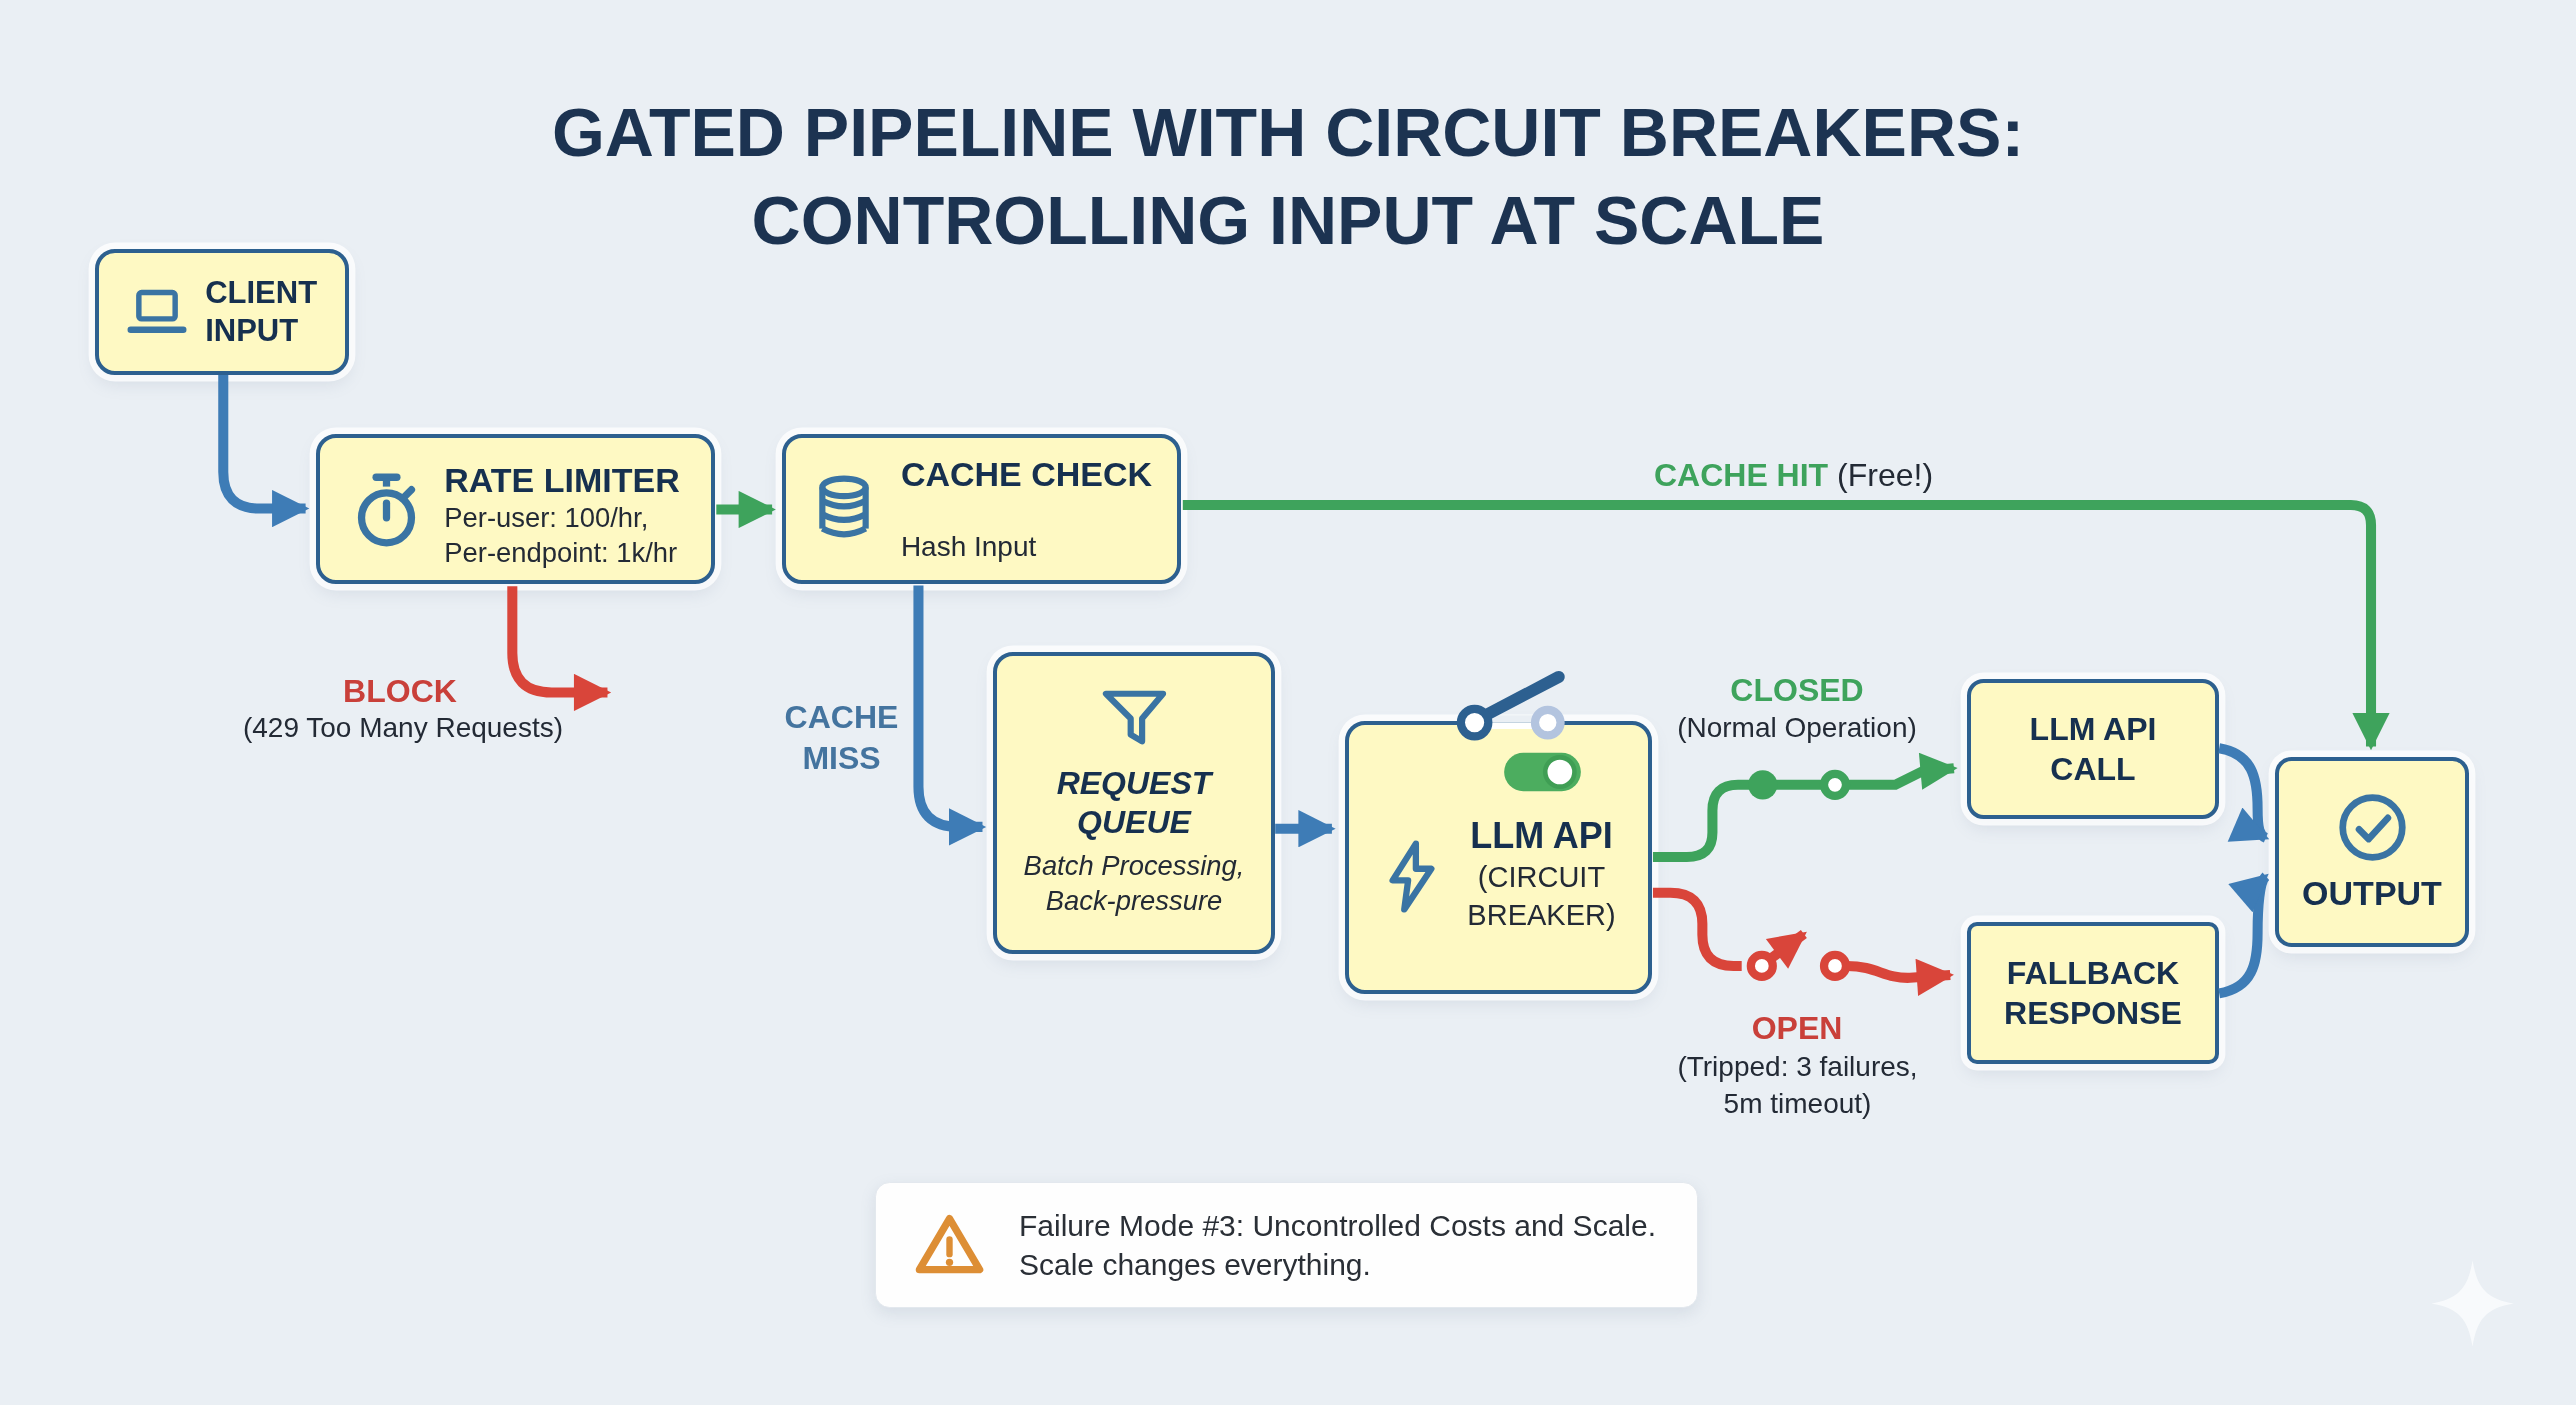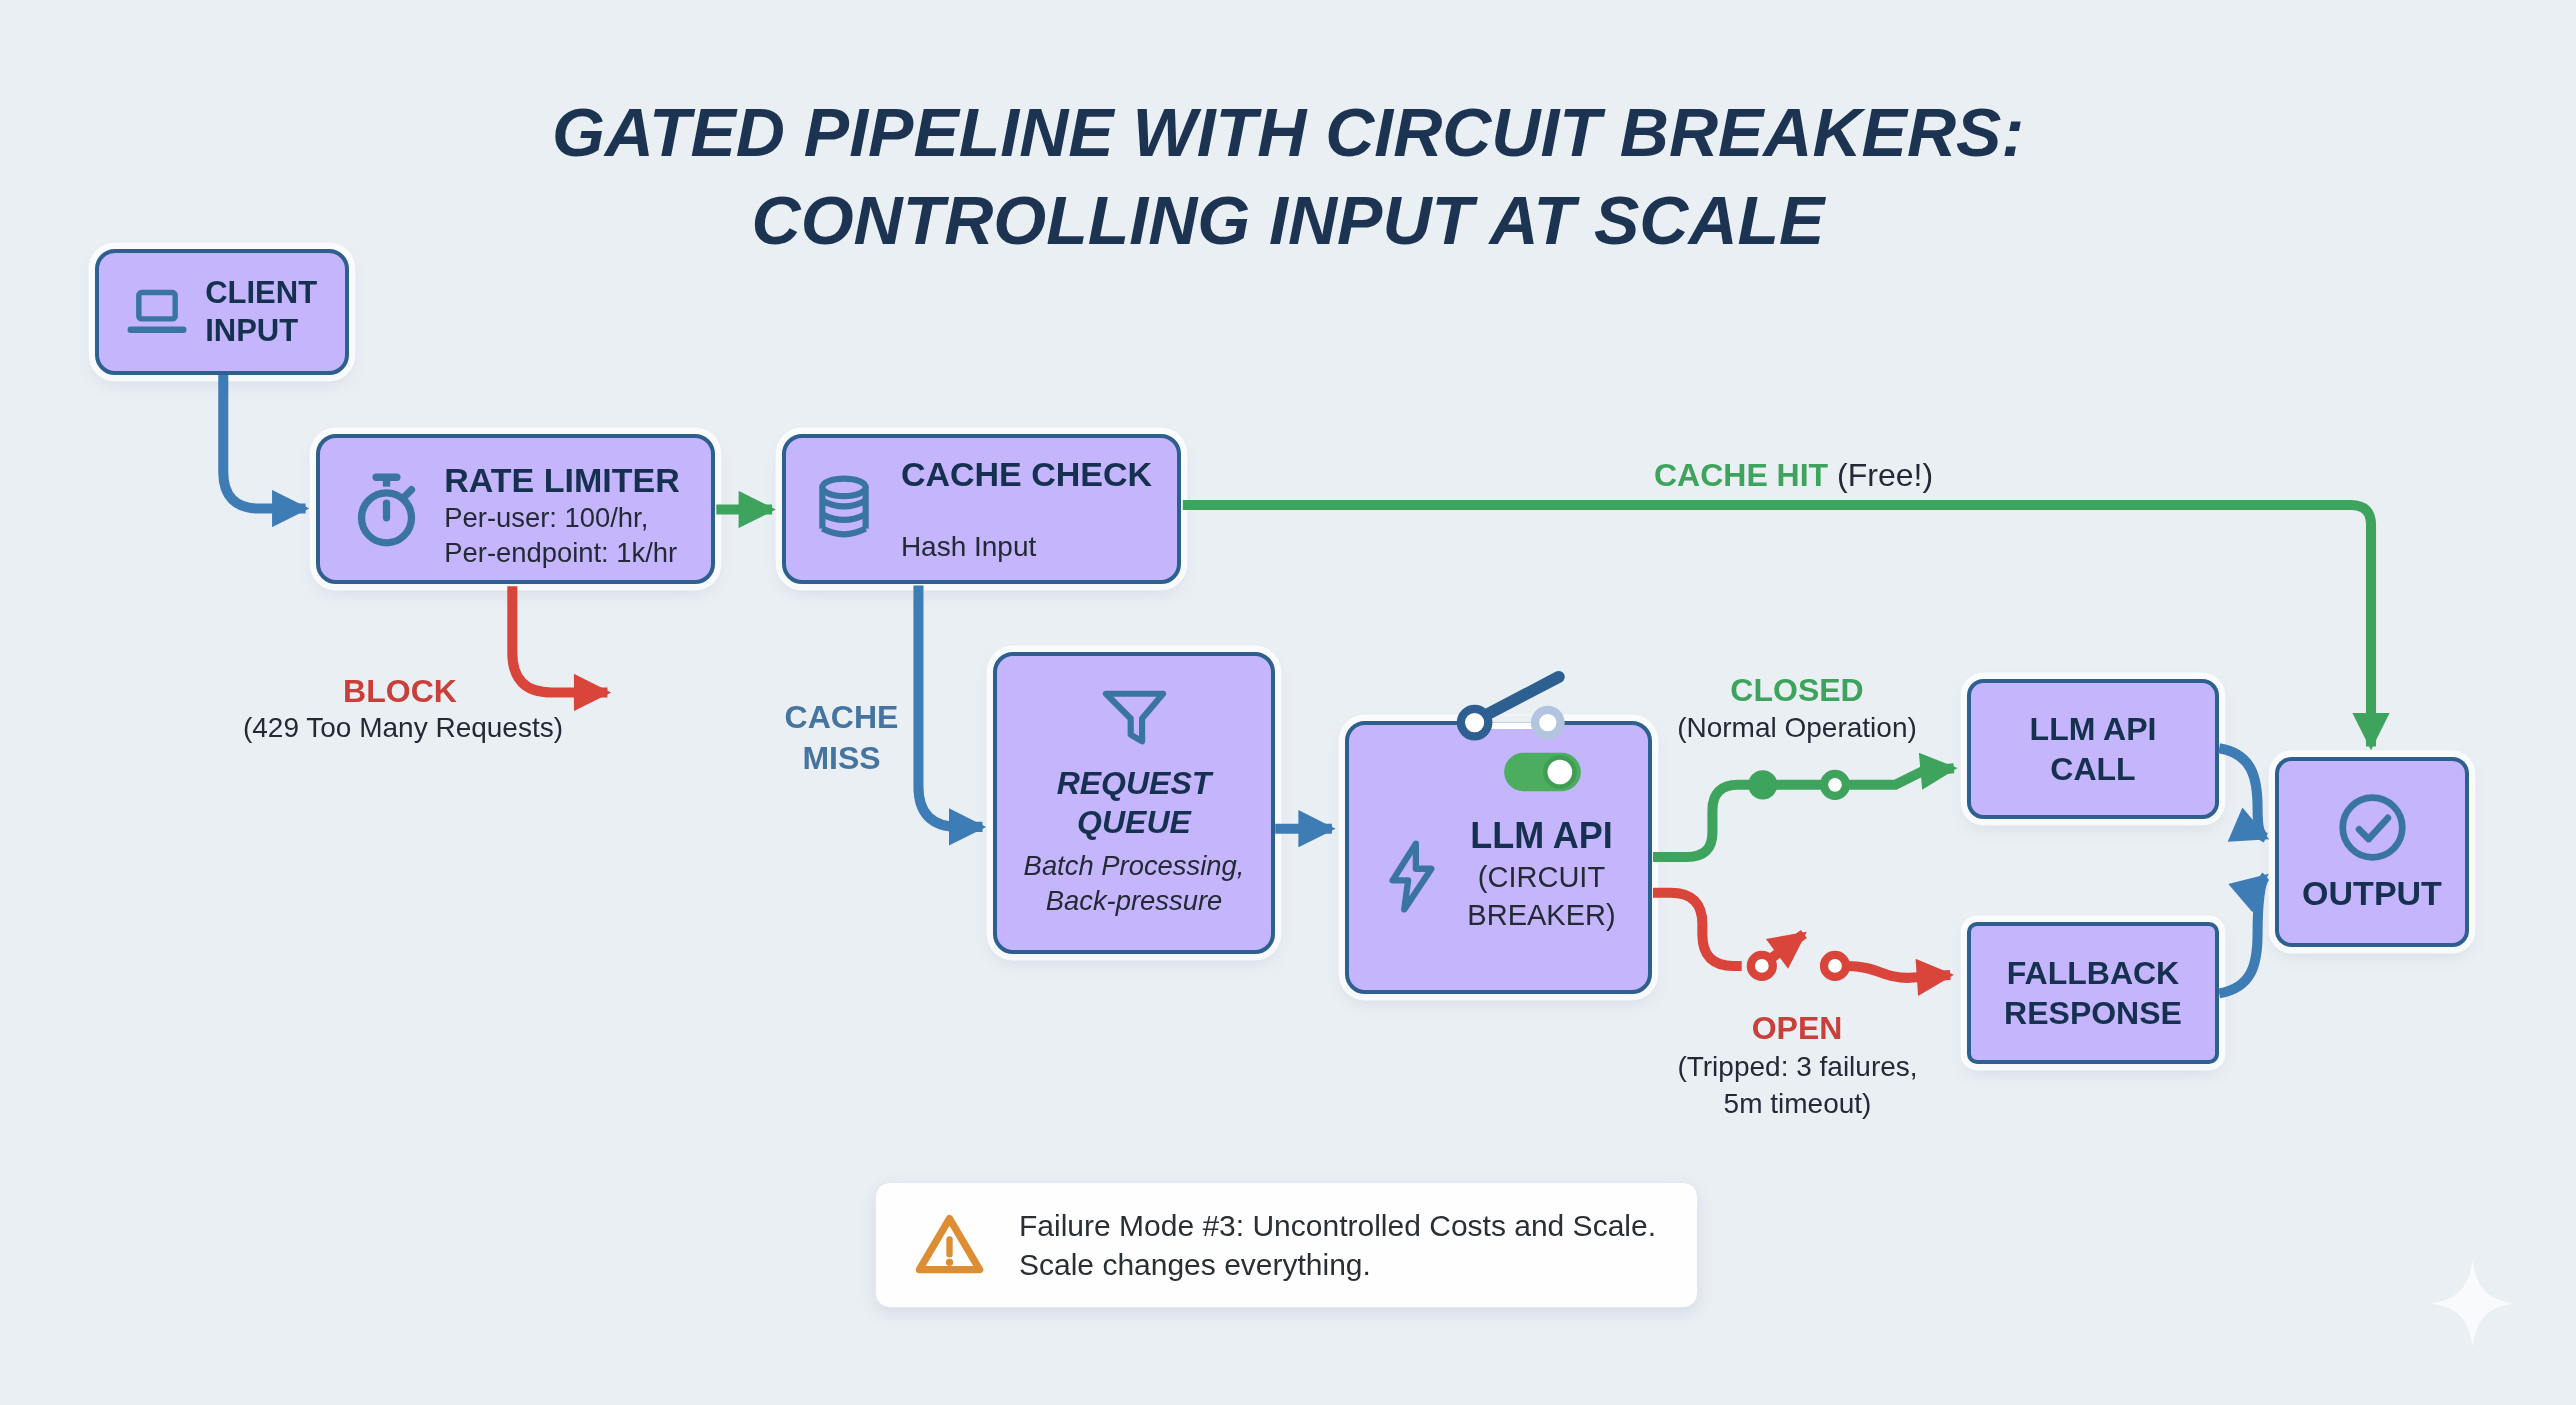--- a/index.html
+++ b/index.html
@@ -5,24 +5,23 @@
   html,body{margin:0;padding:0;}
   body{
     width:2576px;height:1405px;position:relative;overflow:hidden;
     background:#EAEFF4;
     font-family:"Liberation Sans","DejaVu Sans",sans-serif;
   }
   .title{
     position:absolute;left:0;top:88px;width:2576px;text-align:center;
     font-size:68px;line-height:88px;font-weight:800;letter-spacing:0px;
     color:#1C3351;
-    font-style:italic;
   }
   .box{
-    position:absolute;background:#c4b5fd;border:4.6px solid #2D608F;border-radius:20px;
+    position:absolute;background:#fef9c3;border:4.6px solid #2D608F;border-radius:20px;
     box-shadow:0 0 0 6.4px rgba(255,255,255,0.78),0 7.3px 16.5px rgba(110,130,155,0.18);
     box-sizing:border-box;display:flex;align-items:center;justify-content:center;
   }
   .box .txt{color:#16304F;}
   .h1{font-weight:bold;color:#16304F;}
   .sub{font-weight:normal;color:#232A35;}
   .lbl{position:absolute;text-align:center;}
   .icon{display:inline-flex;flex:0 0 auto;}
   svg.layer{position:absolute;left:0;top:0;pointer-events:none;}
   .note{

